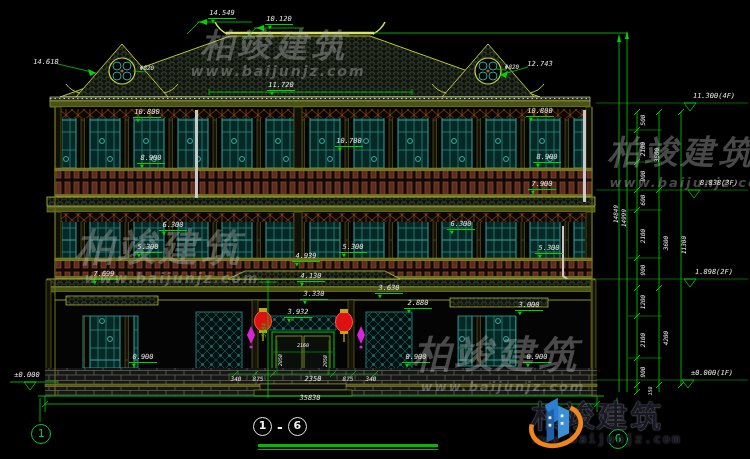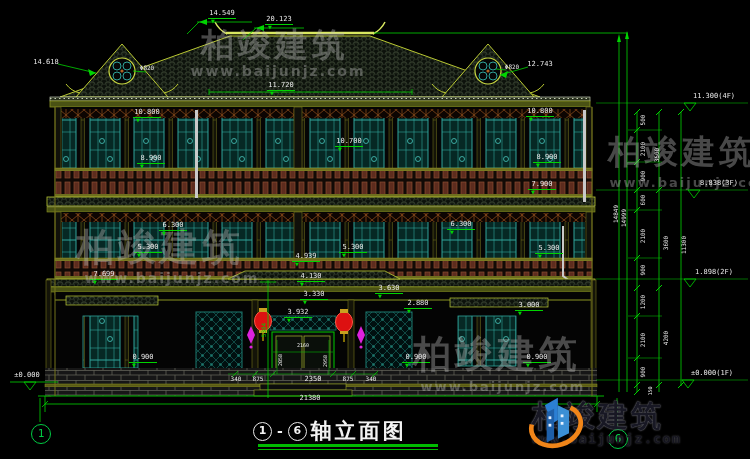--- a/index.html
+++ b/index.html
@@ -1,19 +1,19 @@
 <!DOCTYPE html>
 <html><head>
 <meta charset="utf-8">
 <style>
   html,body{margin:0;padding:0;background:#000;}
   #stage{position:relative;width:750px;height:459px;background:#000;overflow:hidden;
          font-family:"DejaVu Sans",sans-serif;}
   #stage svg{position:absolute;left:0;top:0;z-index:1;}
-  #overlay{position:absolute;left:0;top:0;width:750px;height:459px;z-index:6;pointer-events:none;}
+  #overlay{position:absolute;left:0;top:0;width:750px;height:459px;z-index:6;pointer-events:none;font-style:italic;}
   .ann{position:absolute;transform:translate(-50%,-50%);color:#e9e9e9;
        font-family:"DejaVu Sans Mono",monospace;font-size:7px;line-height:1;white-space:nowrap;z-index:6;}
   .mkline{position:absolute;height:1px;background:#00d400;z-index:5;}
   .mk{position:absolute;color:#00d400;font-size:5px;line-height:1;z-index:6;
       font-family:"DejaVu Sans",sans-serif;}
   .wm{position:absolute;transform:translate(-50%,-50%);color:#bdbdbd;font-weight:bold;
       white-space:nowrap;z-index:5;letter-spacing:4px;font-family:"DejaVu Sans",sans-serif;}
   .wm.url{letter-spacing:2px;}
   .bub{position:absolute;width:18px;height:18px;border:1.2px solid #00cc44;border-radius:50%;
        color:#00cc44;font-size:11px;line-height:18px;text-align:center;z-index:4;
@@ -211,21 +211,21 @@
       <polygon points="500,75 508,71 506,78"></polygon>
       <polygon points="617,42 621,42 619,34"></polygon>
       <polygon points="625,39 629,39 627,31"></polygon>
     </g>
   </svg>
 
   <div id="overlay">
       <span class="ann" style="left: 222px; top: 13px; transform: translate(-50%, -50%);">14.549</span>
       <span class="mkline" style="left: 208px; top: 18px; width: 28px;"></span>
       <span class="mk" style="left: 211px; top: 18.5px;">▼</span>
-      <span class="ann" style="left: 279px; top: 19px; transform: translate(-50%, -50%);">20.123</span>
+      <span class="ann" style="left: 279px; top: 19px; transform: translate(-50%, -50%);">10.120</span>
       <span class="mkline" style="left: 265px; top: 24px; width: 28px;"></span>
       <span class="mk" style="left: 268px; top: 24.5px;">▼</span>
       <span class="ann" style="left: 281px; top: 85px; transform: translate(-50%, -50%);">11.720</span>
       <span class="mkline" style="left: 267px; top: 90px; width: 28px;"></span>
       <span class="mk" style="left: 270px; top: 90.5px;">▼</span>
       <span class="ann" style="left: 46px; top: 62px; transform: translate(-50%, -50%);">14.618</span>
       <span class="ann" style="left: 147px; top: 68px; font-size: 6px; transform: translate(-50%, -50%);">Φ820</span>
       <span class="ann" style="left: 512px; top: 67px; font-size: 6px; transform: translate(-50%, -50%);">Φ820</span>
       <span class="ann" style="left: 540px; top: 64px; transform: translate(-50%, -50%);">12.743</span>
       <span class="ann" style="left: 147px; top: 112px; transform: translate(-50%, -50%);">10.800</span>
@@ -297,21 +297,21 @@
       <span class="ann" style="left: 27px; top: 375px; transform: translate(-50%, -50%);">±0.000</span>
       <span class="ann" style="left: 264px; top: 330px; font-size: 6px; color: rgb(0, 212, 0); transform: translate(-50%, -50%) rotate(-90deg);">5384</span>
       <span class="ann" style="left: 303px; top: 345px; font-size: 5px; transform: translate(-50%, -50%);">2160</span>
       <span class="ann" style="left: 280px; top: 360px; font-size: 5px; transform: translate(-50%, -50%) rotate(-90deg);">2058</span>
       <span class="ann" style="left: 325px; top: 361px; font-size: 5px; transform: translate(-50%, -50%) rotate(-90deg);">2958</span>
       <span class="ann" style="left: 313px; top: 379px; transform: translate(-50%, -50%);">2350</span>
       <span class="ann" style="left: 236px; top: 379px; font-size: 6px; transform: translate(-50%, -50%);">340</span>
       <span class="ann" style="left: 258px; top: 379px; font-size: 6px; transform: translate(-50%, -50%);">875</span>
       <span class="ann" style="left: 348px; top: 379px; font-size: 6px; transform: translate(-50%, -50%);">875</span>
       <span class="ann" style="left: 371px; top: 379px; font-size: 6px; transform: translate(-50%, -50%);">340</span>
-      <span class="ann" style="left: 310px; top: 398px; transform: translate(-50%, -50%);">21380</span>
+      <span class="ann" style="left: 310px; top: 398px; transform: translate(-50%, -50%);">35830</span>
       <span class="ann" style="left: 643px; top: 120px; font-size: 6px; transform: translate(-50%, -50%) rotate(-90deg);">500</span>
       <span class="ann" style="left: 643px; top: 149px; font-size: 6px; transform: translate(-50%, -50%) rotate(-90deg);">2100</span>
       <span class="ann" style="left: 643px; top: 176px; font-size: 6px; transform: translate(-50%, -50%) rotate(-90deg);">900</span>
       <span class="ann" style="left: 643px; top: 200px; font-size: 6px; transform: translate(-50%, -50%) rotate(-90deg);">600</span>
       <span class="ann" style="left: 643px; top: 236px; font-size: 6px; transform: translate(-50%, -50%) rotate(-90deg);">2100</span>
       <span class="ann" style="left: 643px; top: 270px; font-size: 6px; transform: translate(-50%, -50%) rotate(-90deg);">900</span>
       <span class="ann" style="left: 643px; top: 302px; font-size: 6px; transform: translate(-50%, -50%) rotate(-90deg);">1200</span>
       <span class="ann" style="left: 643px; top: 340px; font-size: 6px; transform: translate(-50%, -50%) rotate(-90deg);">2100</span>
       <span class="ann" style="left: 643px; top: 372px; font-size: 6px; transform: translate(-50%, -50%) rotate(-90deg);">900</span>
       <span class="ann" style="left: 650px; top: 391px; font-size: 5px; transform: translate(-50%, -50%) rotate(-90deg);">150</span>
@@ -335,21 +335,20 @@
       <span class="wm url" style="left: 503px; top: 386px; font-size: 13px; opacity: 0.38;">www.baijunjz.com</span>
     </div>
 
   <div class="bub" style="left:31px;top:424px;z-index:6;">1</div>
   <div class="bub" style="left:608px;top:429px;">6</div>
 
   <div id="titleblock">
     <span class="axcirc">1</span>
     <span class="tdash">-</span>
     <span class="axcirc">6</span>
-    <span class="ttext">轴立面图</span>
   </div>
   <div id="tline1"></div>
   <div id="tline2"></div>
 
   <div id="logo">
     <svg width="56" height="62" viewBox="0 0 60 66">
       <ellipse cx="30" cy="38" rx="27" ry="21" fill="none" stroke="#f08519" stroke-width="5" transform="rotate(-18 30 38)" stroke-dasharray="85 50"></ellipse>
       <polygon points="18,16 32,8 32,32 26,36" fill="#2b7fd4"></polygon>
       <polygon points="20,24 28,20 28,52 20,56" fill="#1e5fa8"></polygon>
       <polygon points="32,16 44,22 44,46 32,52" fill="#3b8fd4"></polygon>

